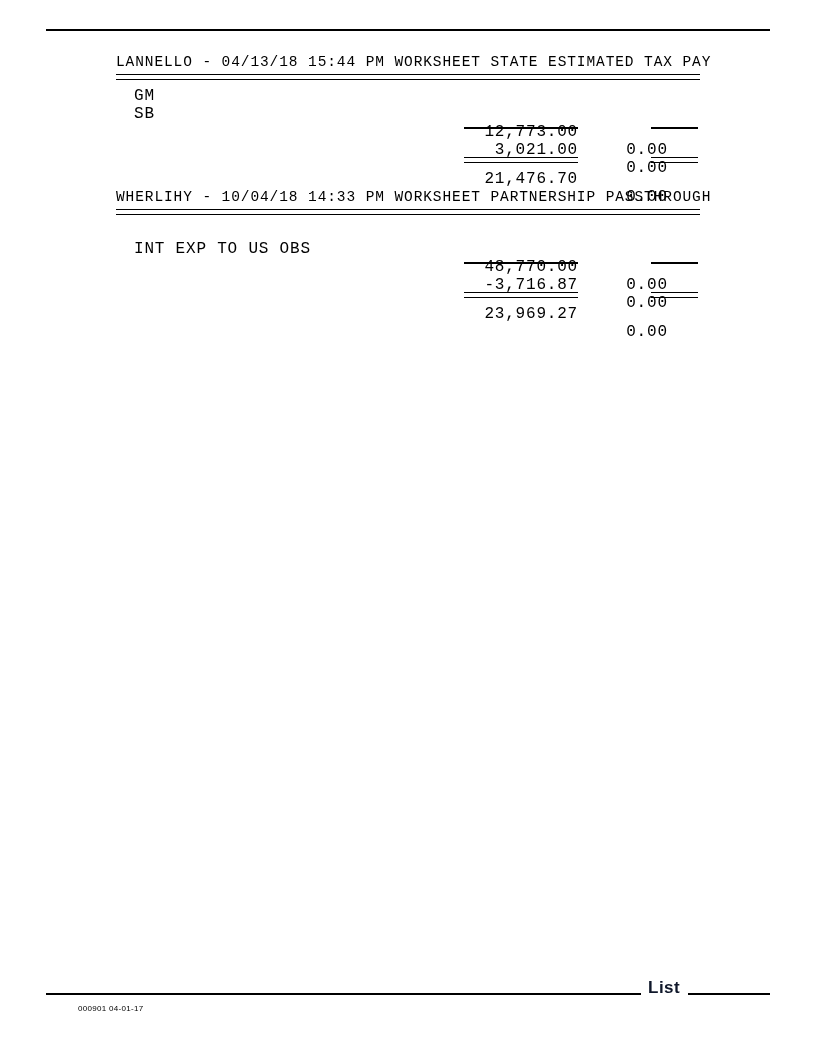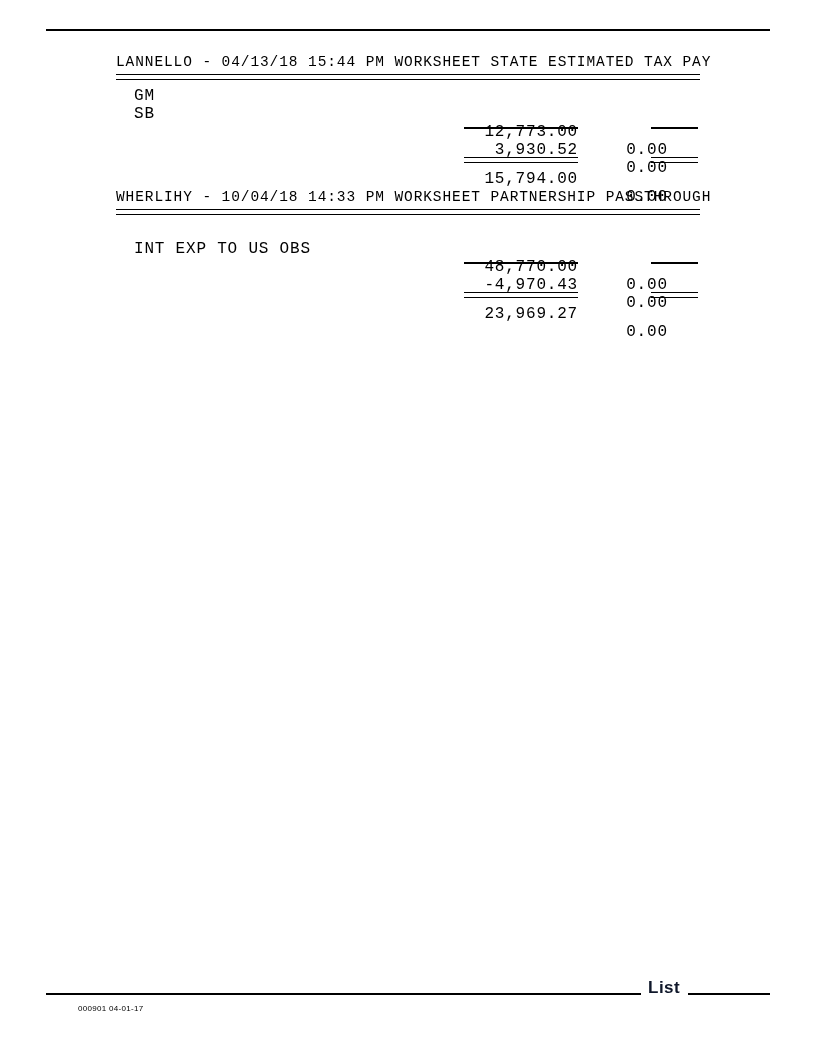--- a/index.html
+++ b/index.html
@@ -188,51 +188,51 @@
     <div class="block-title">LANNELLO - 04/13/18 15:44 PM WORKSHEET STATE ESTIMATED TAX PAY</div>
     <div class="double-rule"></div>
     <div class="rows">
       <div class="row">
         <span class="label">GM</span>
         <span class="col-a">12,773.00</span>
         <span class="col-b">0.00</span>
       </div>
       <div class="row">
         <span class="label">SB</span>
-        <span class="col-a">3,930.52</span>
+        <span class="col-a">3,021.00</span>
         <span class="col-b">0.00</span>
       </div>
       <div class="sub-rule-row">
         <div class="sub-rule-a"></div>
         <div class="sub-rule-b"></div>
       </div>
       <div class="row total-row">
         <span class="label"></span>
-        <span class="col-a">15,794.00</span>
+        <span class="col-a">21,476.70</span>
         <span class="col-b">0.00</span>
       </div>
       <div class="dbl-rule-row">
         <div class="dbl-a"></div>
         <div class="dbl-b"></div>
       </div>
     </div>
   </div>
 
   <div class="block" id="block-1">
     <div class="block-title">WHERLIHY - 10/04/18 14:33 PM WORKSHEET PARTNERSHIP PASSTHROUGH</div>
     <div class="double-rule"></div>
     <div class="rows">
       <div class="row">
         <span class="label"></span>
         <span class="col-a">48,770.00</span>
         <span class="col-b">0.00</span>
       </div>
       <div class="row">
         <span class="label">INT EXP TO US OBS</span>
-        <span class="col-a">-4,970.43</span>
+        <span class="col-a">-3,716.87</span>
         <span class="col-b">0.00</span>
       </div>
       <div class="sub-rule-row">
         <div class="sub-rule-a"></div>
         <div class="sub-rule-b"></div>
       </div>
       <div class="row total-row">
         <span class="label"></span>
         <span class="col-a">23,969.27</span>
         <span class="col-b">0.00</span>

